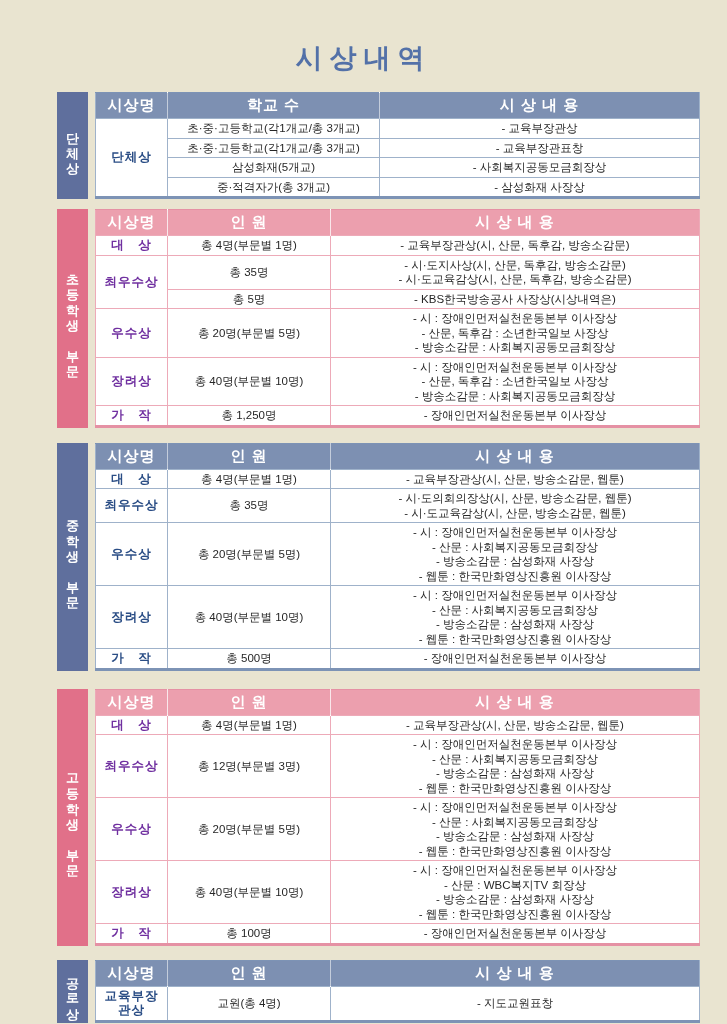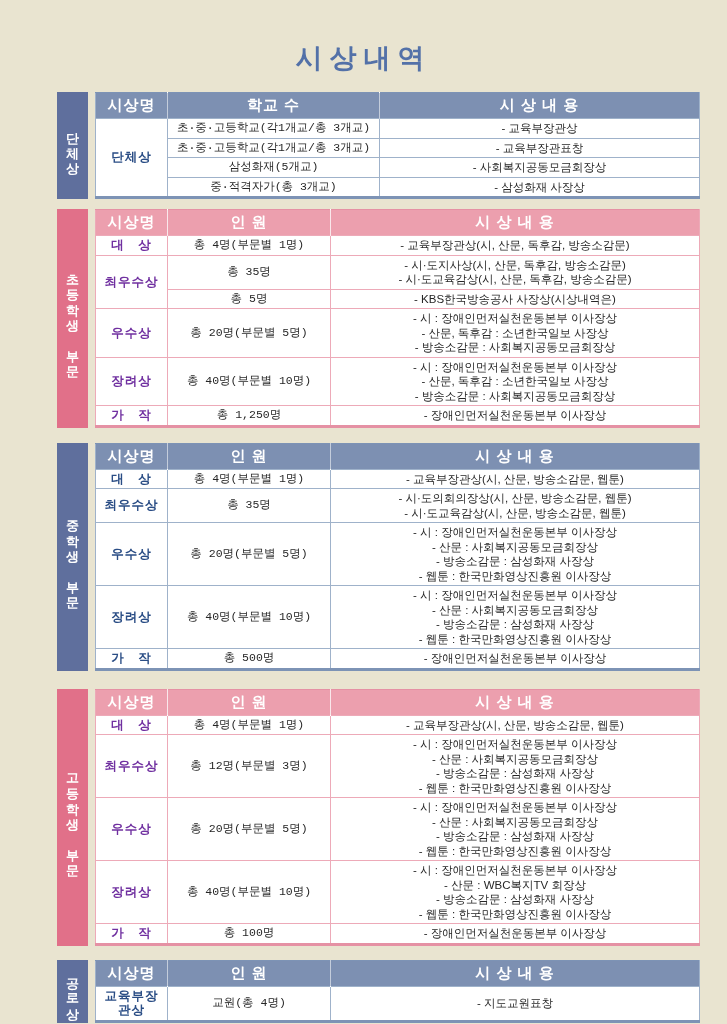--- a/index.html
+++ b/index.html
@@ -49,21 +49,21 @@
   table.award-table td{
     border:1px solid var(--bdr);
     padding:2px 4px;
     line-height:14.5px;
     vertical-align:middle;
   }
   td.award-cell{
     color:var(--award);font-weight:bold;font-size:12.5px;
     text-align:center;letter-spacing:1px;
   }
-  td.count-cell{text-align:center;font-family:Liberation Mono, monospace;}
+  td.count-cell{text-align:center;}
   td.content-cell{text-align:center;padding-left:12px;}
   .content-line{white-space:nowrap;}
   .footnote{
     margin:10px 27px 0 0;
     text-align:right;
     font-size:11px;font-weight:bold;
     color:#3a3a3a;
   }
 </style>
 </head>

